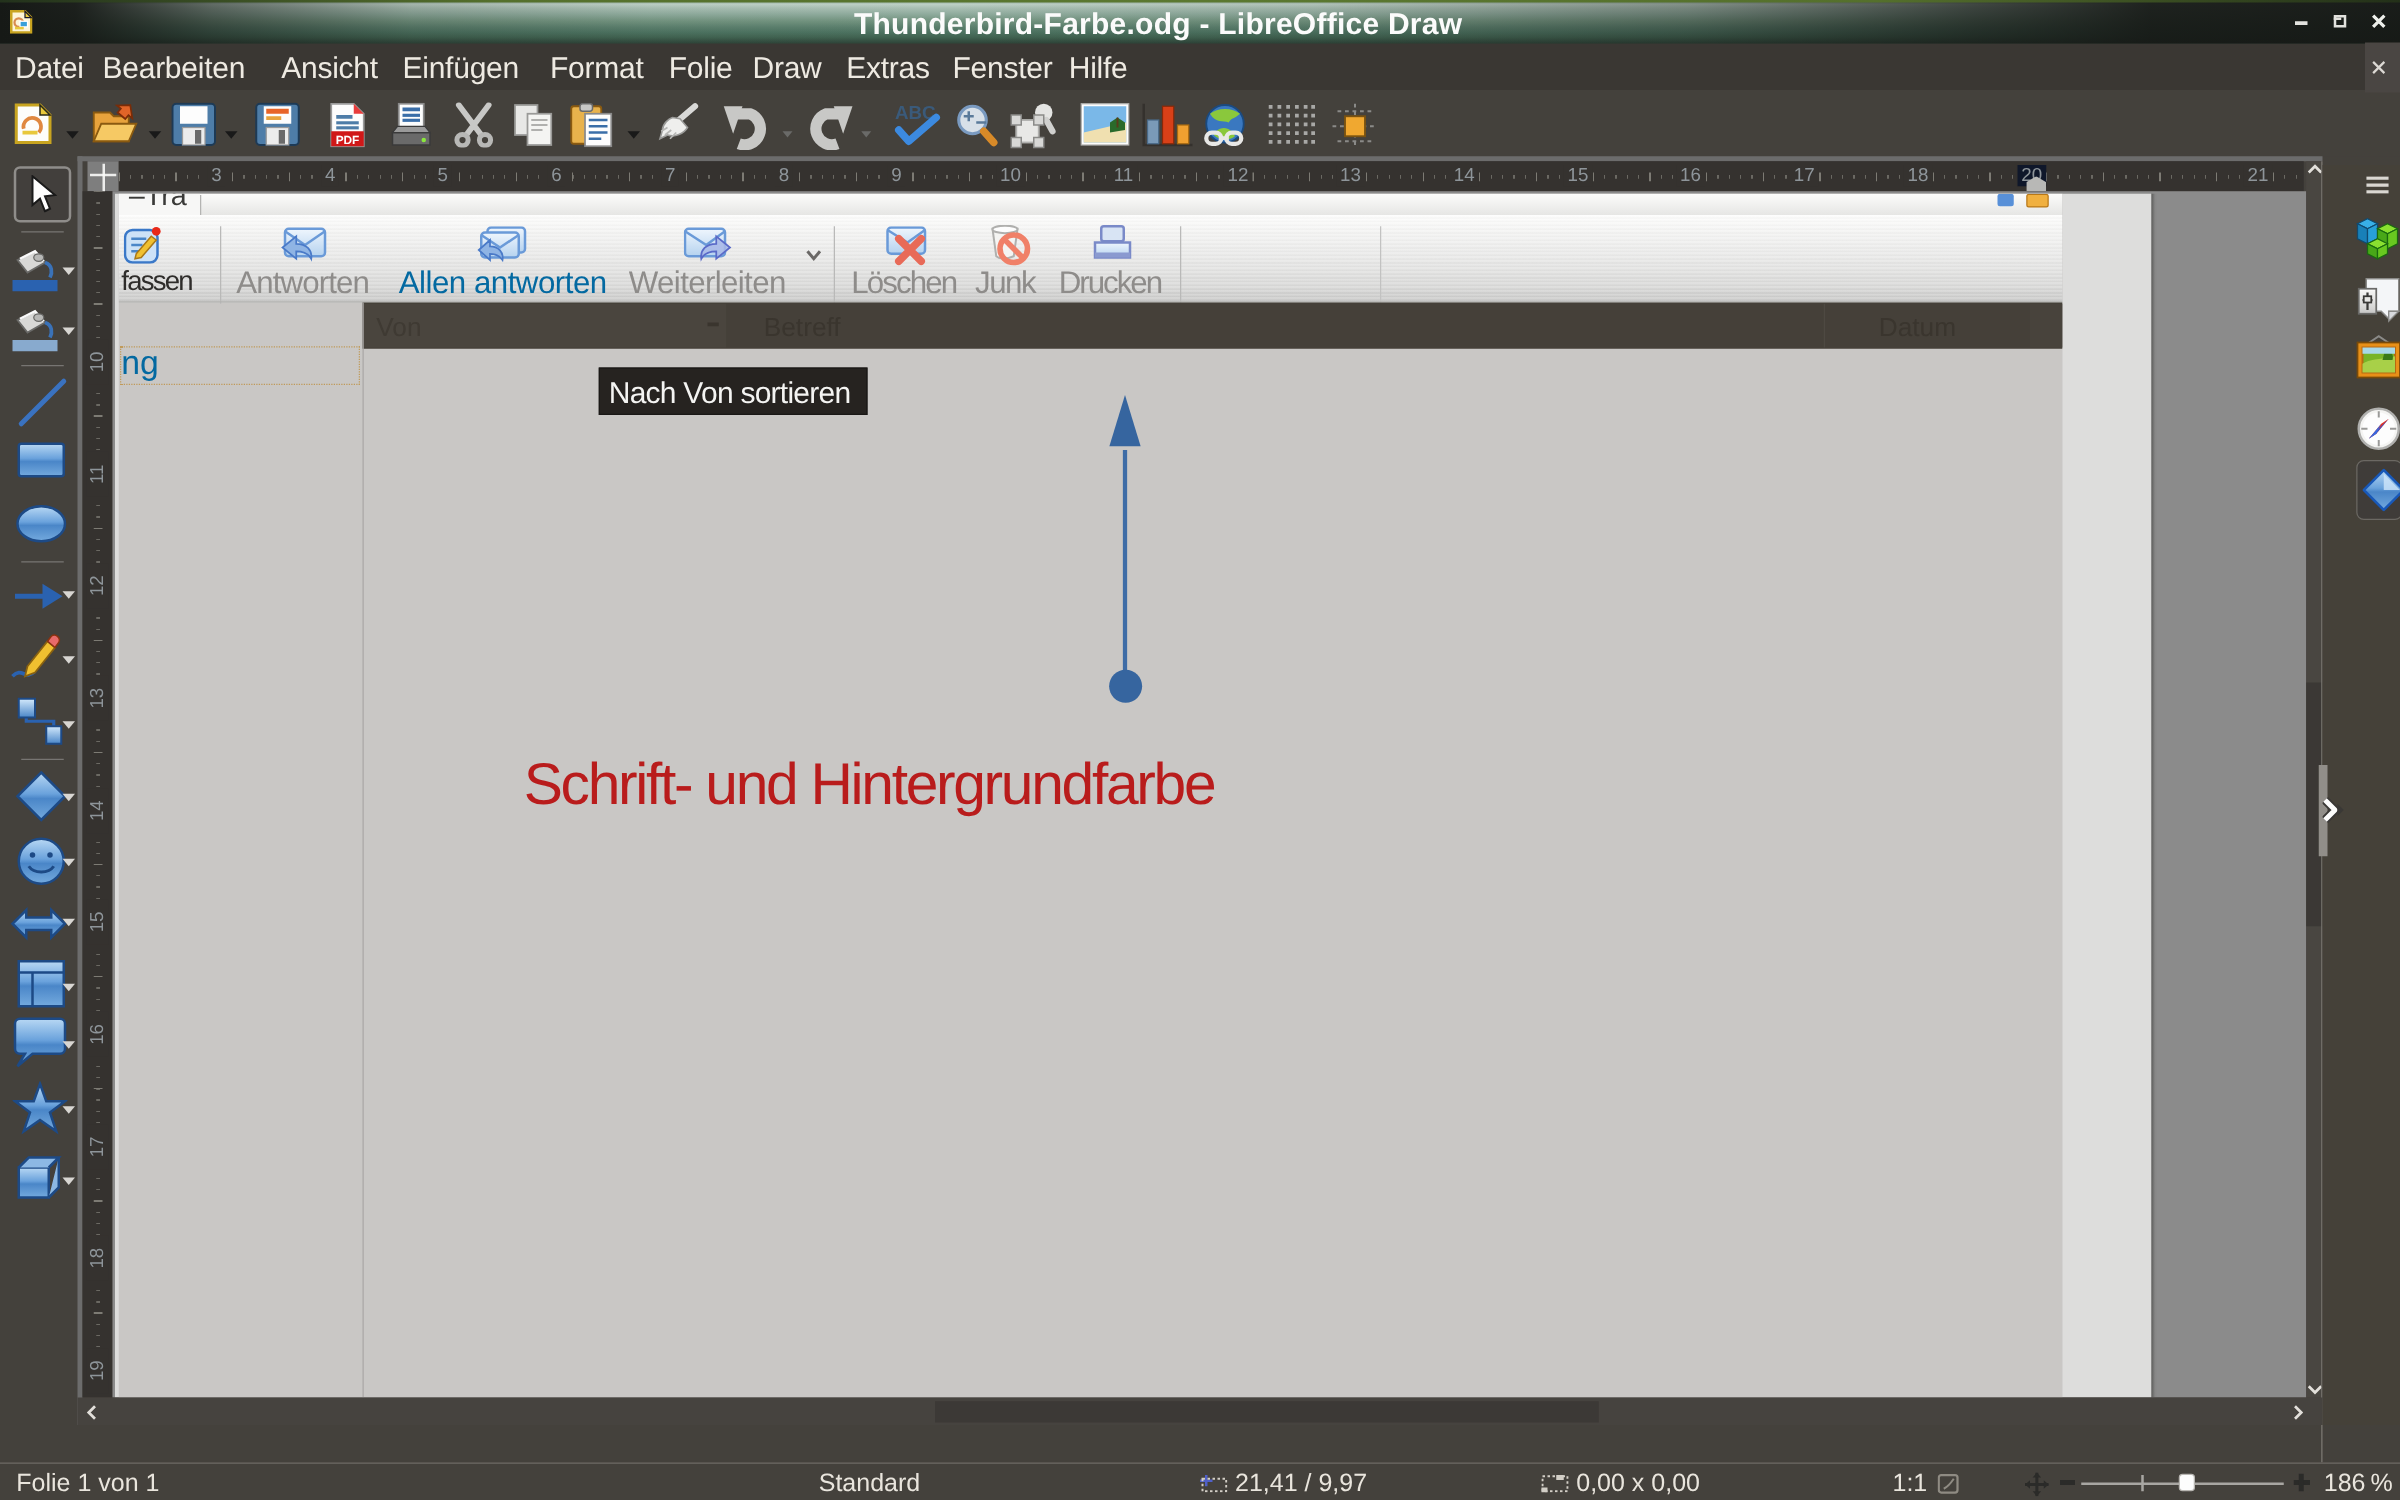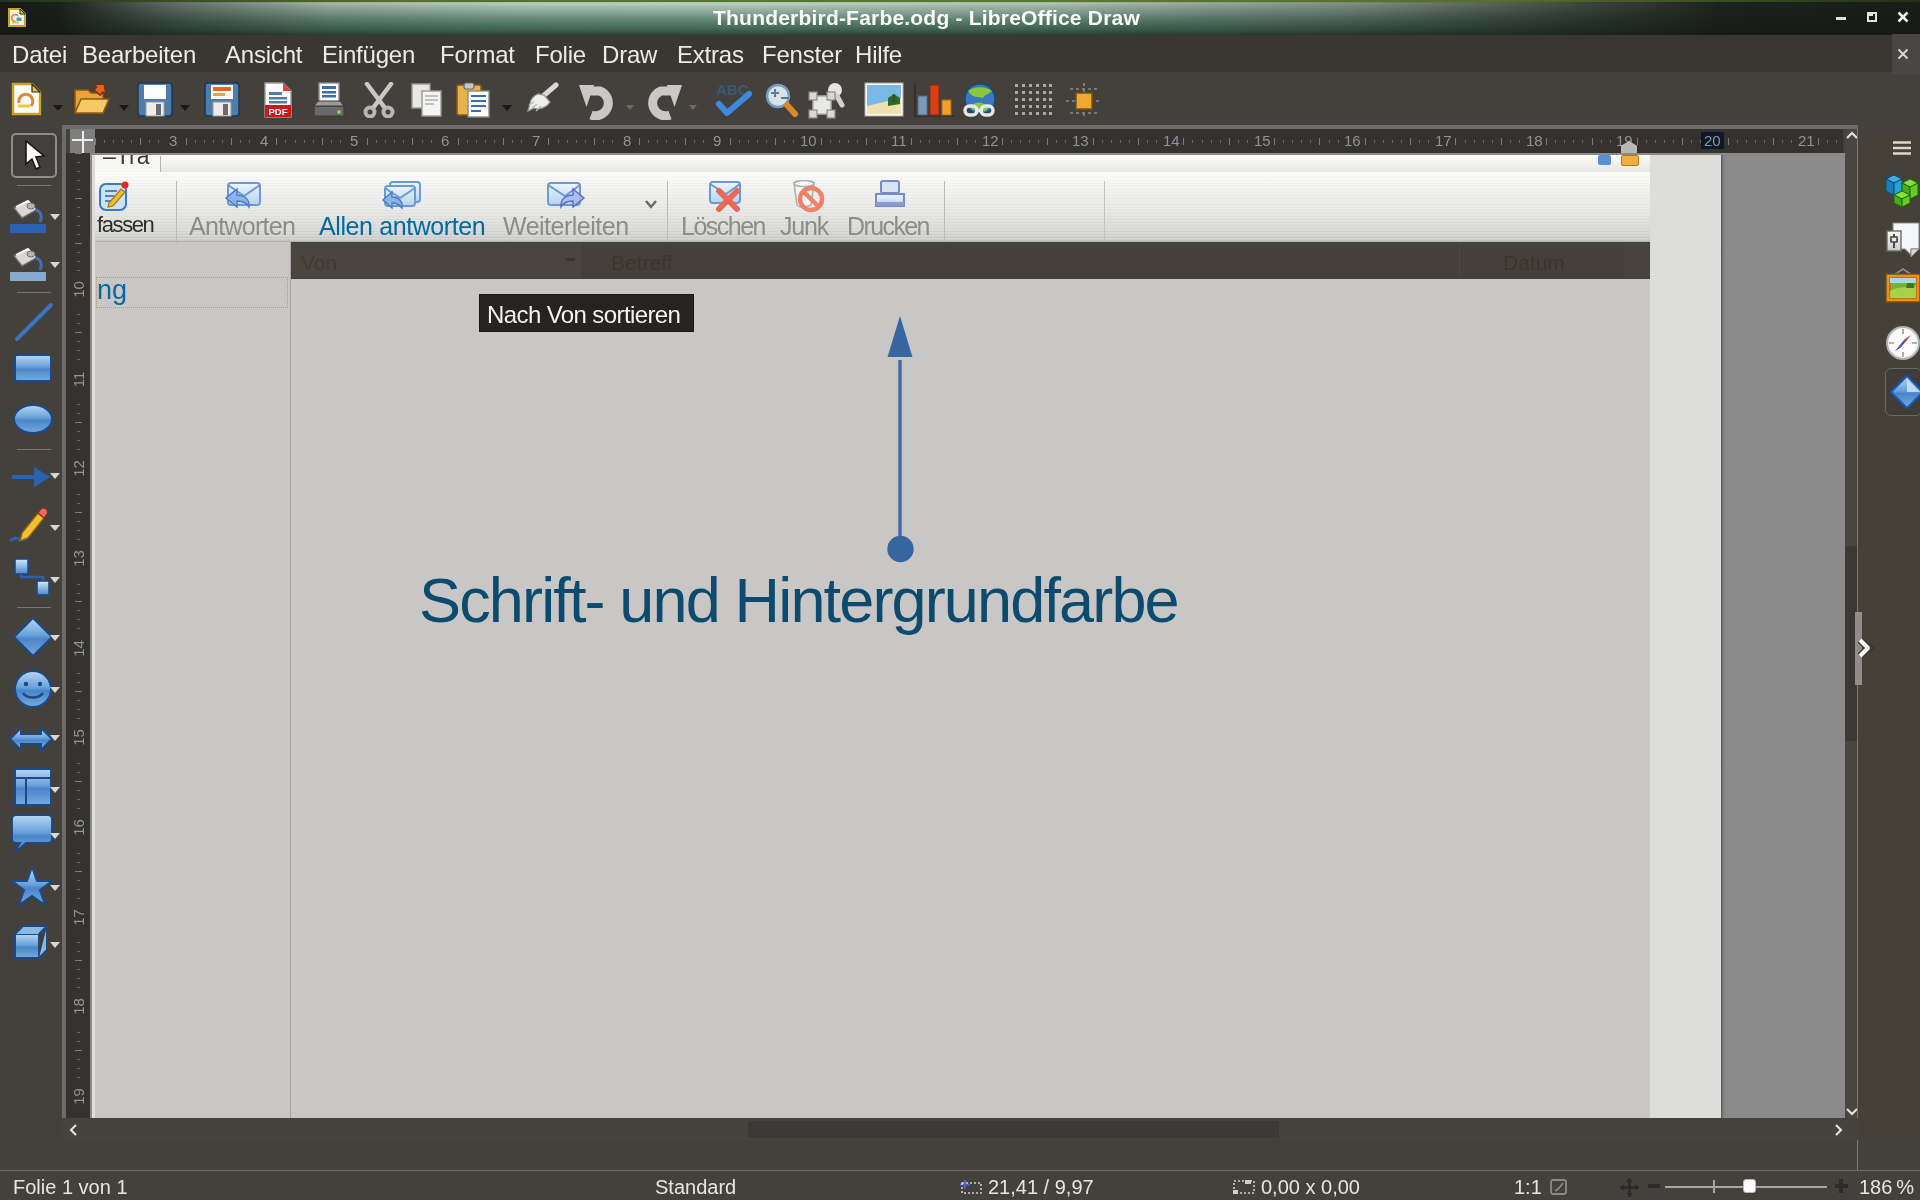--- a/index.html
+++ b/index.html
@@ -9,21 +9,21 @@
 #root { position:relative; width:1920px; height:1200px; }
 
 
 #titlebar { left:0; top:0; width:1920px; height:35px;
   background:
     linear-gradient(to right, rgba(22,25,22,1) 0px, rgba(22,25,22,0.96) 60px, rgba(22,25,22,0.55) 170px, rgba(22,25,22,0.15) 330px, rgba(22,25,22,0.02) 520px, rgba(22,25,22,0) 760px, rgba(22,25,22,0.08) 1050px, rgba(22,25,22,0.35) 1350px, rgba(22,25,22,0.75) 1580px, rgba(22,25,22,0.95) 1720px, rgba(22,25,22,0.98) 1920px),
     linear-gradient(to bottom, #8aa598 0%, #bccfc4 10%, #a9bfb3 18%, #8fab9d 32%, #72937f 48%, #5b7f6d 62%, #4c7260 74%, #416351 85%, #365143 93%, #2d4237 100%);
 }
 #titlebar .topline { left:0; top:0; width:1920px; height:2px;
   background:linear-gradient(to right,#23321c 0,#55702c 400px,#5b7830 960px,#55702c 1500px,#233019 1920px); }
-#title-text { width:1853px; text-align:center; top:6px; color:#fbfbfb; font-size:21px; font-weight:bold; letter-spacing:0.2px; }
+#title-text { width:1853px; text-align:center; top:6px; color:#fbfbfb; font-size:24px; font-weight:bold; letter-spacing:0.2px; }
 .winbtn { top:13px; color:#dfdfdb; }
 
 
 #menubar { left:0; top:35px; width:1920px; height:37px; background:#3a3733; }
 .menuitem { top:6px; color:#eeeae2; font-size:24px; letter-spacing:-0.2px; }
 
 
 #toolbar { left:0; top:72px; width:1920px; height:53px; background:#44413c; }
 .tbico { top:10px; }
 .dd { width:0; height:0; border-left:5px solid transparent; border-right:5px solid transparent; border-top:6px solid #191919; top:33px; }
@@ -392,21 +392,21 @@
     <span class="rulnum abs" style="left:702px;top:3px;background:#35322f;padding:0 3px">10</span>
     <span class="rulnum abs" style="left:793px;top:3px;background:#35322f;padding:0 3px">11</span>
     <span class="rulnum abs" style="left:884px;top:3px;background:#35322f;padding:0 3px">12</span>
     <span class="rulnum abs" style="left:974px;top:3px;background:#35322f;padding:0 3px">13</span>
     <span class="rulnum abs" style="left:1065px;top:3px;background:#35322f;padding:0 3px">14</span>
     <span class="rulnum abs" style="left:1156px;top:3px;background:#35322f;padding:0 3px">15</span>
     <span class="rulnum abs" style="left:1246px;top:3px;background:#35322f;padding:0 3px">16</span>
     <span class="rulnum abs" style="left:1337px;top:3px;background:#35322f;padding:0 3px">17</span>
     <span class="rulnum abs" style="left:1428px;top:3px;background:#35322f;padding:0 3px">18</span>
     <span class="rulnum abs" style="left:1518px;top:3px;background:#35322f;padding:0 3px">19</span>
-    <span class="rulnum abs" style="left:1606px;top:3px;background:#0f172a;padding:0 3px">20</span>
+    <span class="rulnum abs" style="left:1519px;top:3px;background:#0f172a;padding:0 3px">20</span>
     <span class="rulnum abs" style="left:1700px;top:3px;background:#35322f;padding:0 3px">21</span>
   </div>
   <div id="vruler" class="abs">
     <div class="abs" style="left:11px;top:0;width:3px;height:965px;background:
       repeating-linear-gradient(to bottom, #6b6963 0 1px, transparent 1px 8.97px);"></div>
     <div class="abs" style="left:9px;top:0;width:7px;height:965px;background:
       repeating-linear-gradient(to bottom, #7d7b74 0 1px, transparent 1px 44.85px);"></div>
     <span class="rulnum abs" style="left:-6px;top:128px;width:36px;text-align:center;background:#35322f;transform:rotate(-90deg)">10</span>
     <span class="rulnum abs" style="left:-6px;top:218px;width:36px;text-align:center;background:#35322f;transform:rotate(-90deg)">11</span>
     <span class="rulnum abs" style="left:-6px;top:307px;width:36px;text-align:center;background:#35322f;transform:rotate(-90deg)">12</span>
@@ -506,21 +506,21 @@
 
         <div class="abs" style="left:384px;top:139px;width:215px;height:38px;background:#262320;border:1px solid #1a1816"></div>
         <span class="abs" style="left:392px;top:146px;font-size:24px;letter-spacing:-0.6px;color:#f4f4f2">Nach Von sortieren</span>
 
         <svg class="abs" style="left:780px;top:155px" width="50" height="260" viewBox="0 0 50 260">
           <path d="M25 50 V 226" stroke="#3e6ca6" stroke-width="3.4"></path>
           <path d="M12.5 47 L37.5 47 L25 6 Z" fill="#36659f"></path>
           <circle cx="25.5" cy="239" r="13.2" fill="#36659f"></circle>
         </svg>
 
-        <div class="abs" id="bigtext" style="left:324px;top:414px;font-size:63px;line-height:63px;color:#0c4a6e;letter-spacing:-1.85px;white-space:nowrap">Schrift- und Hintergrundfarbe</div>
+        <div class="abs" id="bigtext" style="left:324px;top:440px;font-size:47px;line-height:63px;color:#b91c1c;letter-spacing:-1.85px;white-space:nowrap">Schrift- und Hintergrundfarbe</div>
       </div>
     </div>
   </div>
   <div id="vsb" class="abs">
       <div id="vsb-thumb" class="abs"></div>
     <svg class="abs" style="left:1px;top:2px" width="12" height="9" viewBox="0 0 12 9">
         <path d="M1 7 L6 2 L11 7" fill="none" stroke="#e2dfda" stroke-width="2.2"></path>
       </svg>
     <svg class="abs" style="left:1px;top:978px" width="12" height="9" viewBox="0 0 12 9">
         <path d="M1 2 L6 7 L11 2" fill="none" stroke="#e2dfda" stroke-width="2.2"></path>

